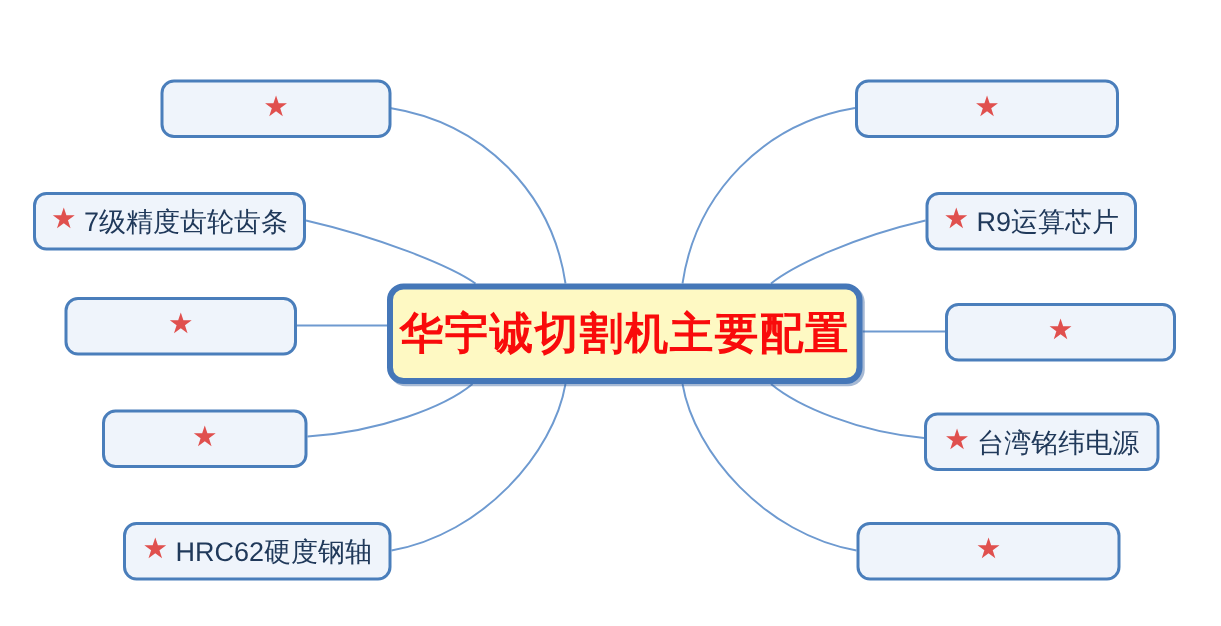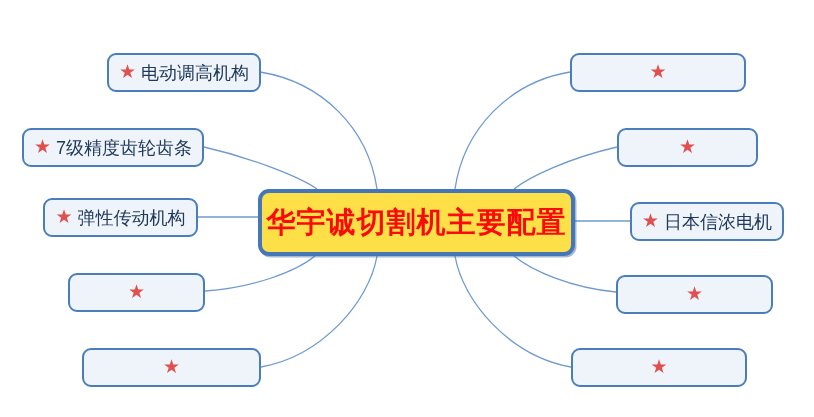--- a/index.html
+++ b/index.html
@@ -34,21 +34,21 @@
   .node .label{
     color:#20395a;
     font-size:18px;
     line-height:1;
   }
   #center-node{
     position:absolute;
     box-sizing:border-box;
     left:258px;top:189px;
     width:317px;height:67px;
-    background:#fde047;
+    background:#fef9c3;
     border:4px solid #4577b8;
     border-radius:11px;
     box-shadow:1.5px 1.5px 0 rgba(58,100,160,0.45);
     display:flex;
     align-items:center;
     justify-content:center;
     cursor:pointer;
   }
   #center-node .title{
     color:#f90b0b;
@@ -72,56 +72,56 @@
     <path d="M 377 256 C 369 302 322 356 261 367"></path>
     <path d="M 570 72 C 510 82 464 128 455 189"></path>
     <path d="M 617 147 C 569 158 529 177 514 189"></path>
     <path d="M 575 221 L 630 221"></path>
     <path d="M 514 256 C 532 271 572 288 616 292"></path>
     <path d="M 455 256 C 463 302 510 356 571 367"></path>
   </svg>
 
   <div class="node" style="left:107px;top:53px;width:154px;">
     <span class="star">★</span>
-    <span class="label">电动调高机构</span>
   </div>
 
   <div class="node" style="left:22px;top:128px;width:182px;">
     <span class="star">★</span>
     <span class="label">7级精度齿轮齿条</span>
   </div>
 
   <div class="node" style="left:43px;top:198px;width:155px;">
     <span class="star">★</span>
-    <span class="label">弹性传动机构</span>
   </div>
 
   <div class="node" style="left:68px;top:273px;width:137px;">
     <span class="star">★</span>
   </div>
 
   <div class="node" style="left:82px;top:348px;width:179px;">
     <span class="star">★</span>
+    <span class="label">HRC62硬度钢轴</span>
   </div>
 
   <div class="node" style="left:570px;top:53px;width:176px;">
     <span class="star">★</span>
   </div>
 
   <div class="node" style="left:617px;top:128px;width:141px;">
     <span class="star">★</span>
+    <span class="label">R9运算芯片</span>
   </div>
 
   <div class="node" style="left:630px;top:202px;width:154px;">
     <span class="star">★</span>
-    <span class="label">日本信浓电机</span>
   </div>
 
   <div class="node" style="left:616px;top:275px;width:157px;">
     <span class="star">★</span>
+    <span class="label">台湾铭纬电源</span>
   </div>
 
   <div class="node" style="left:571px;top:348px;width:176px;">
     <span class="star">★</span>
   </div>
 
   <div id="center-node">
     <span class="title">华宇诚切割机主要配置</span>
   </div>
 

